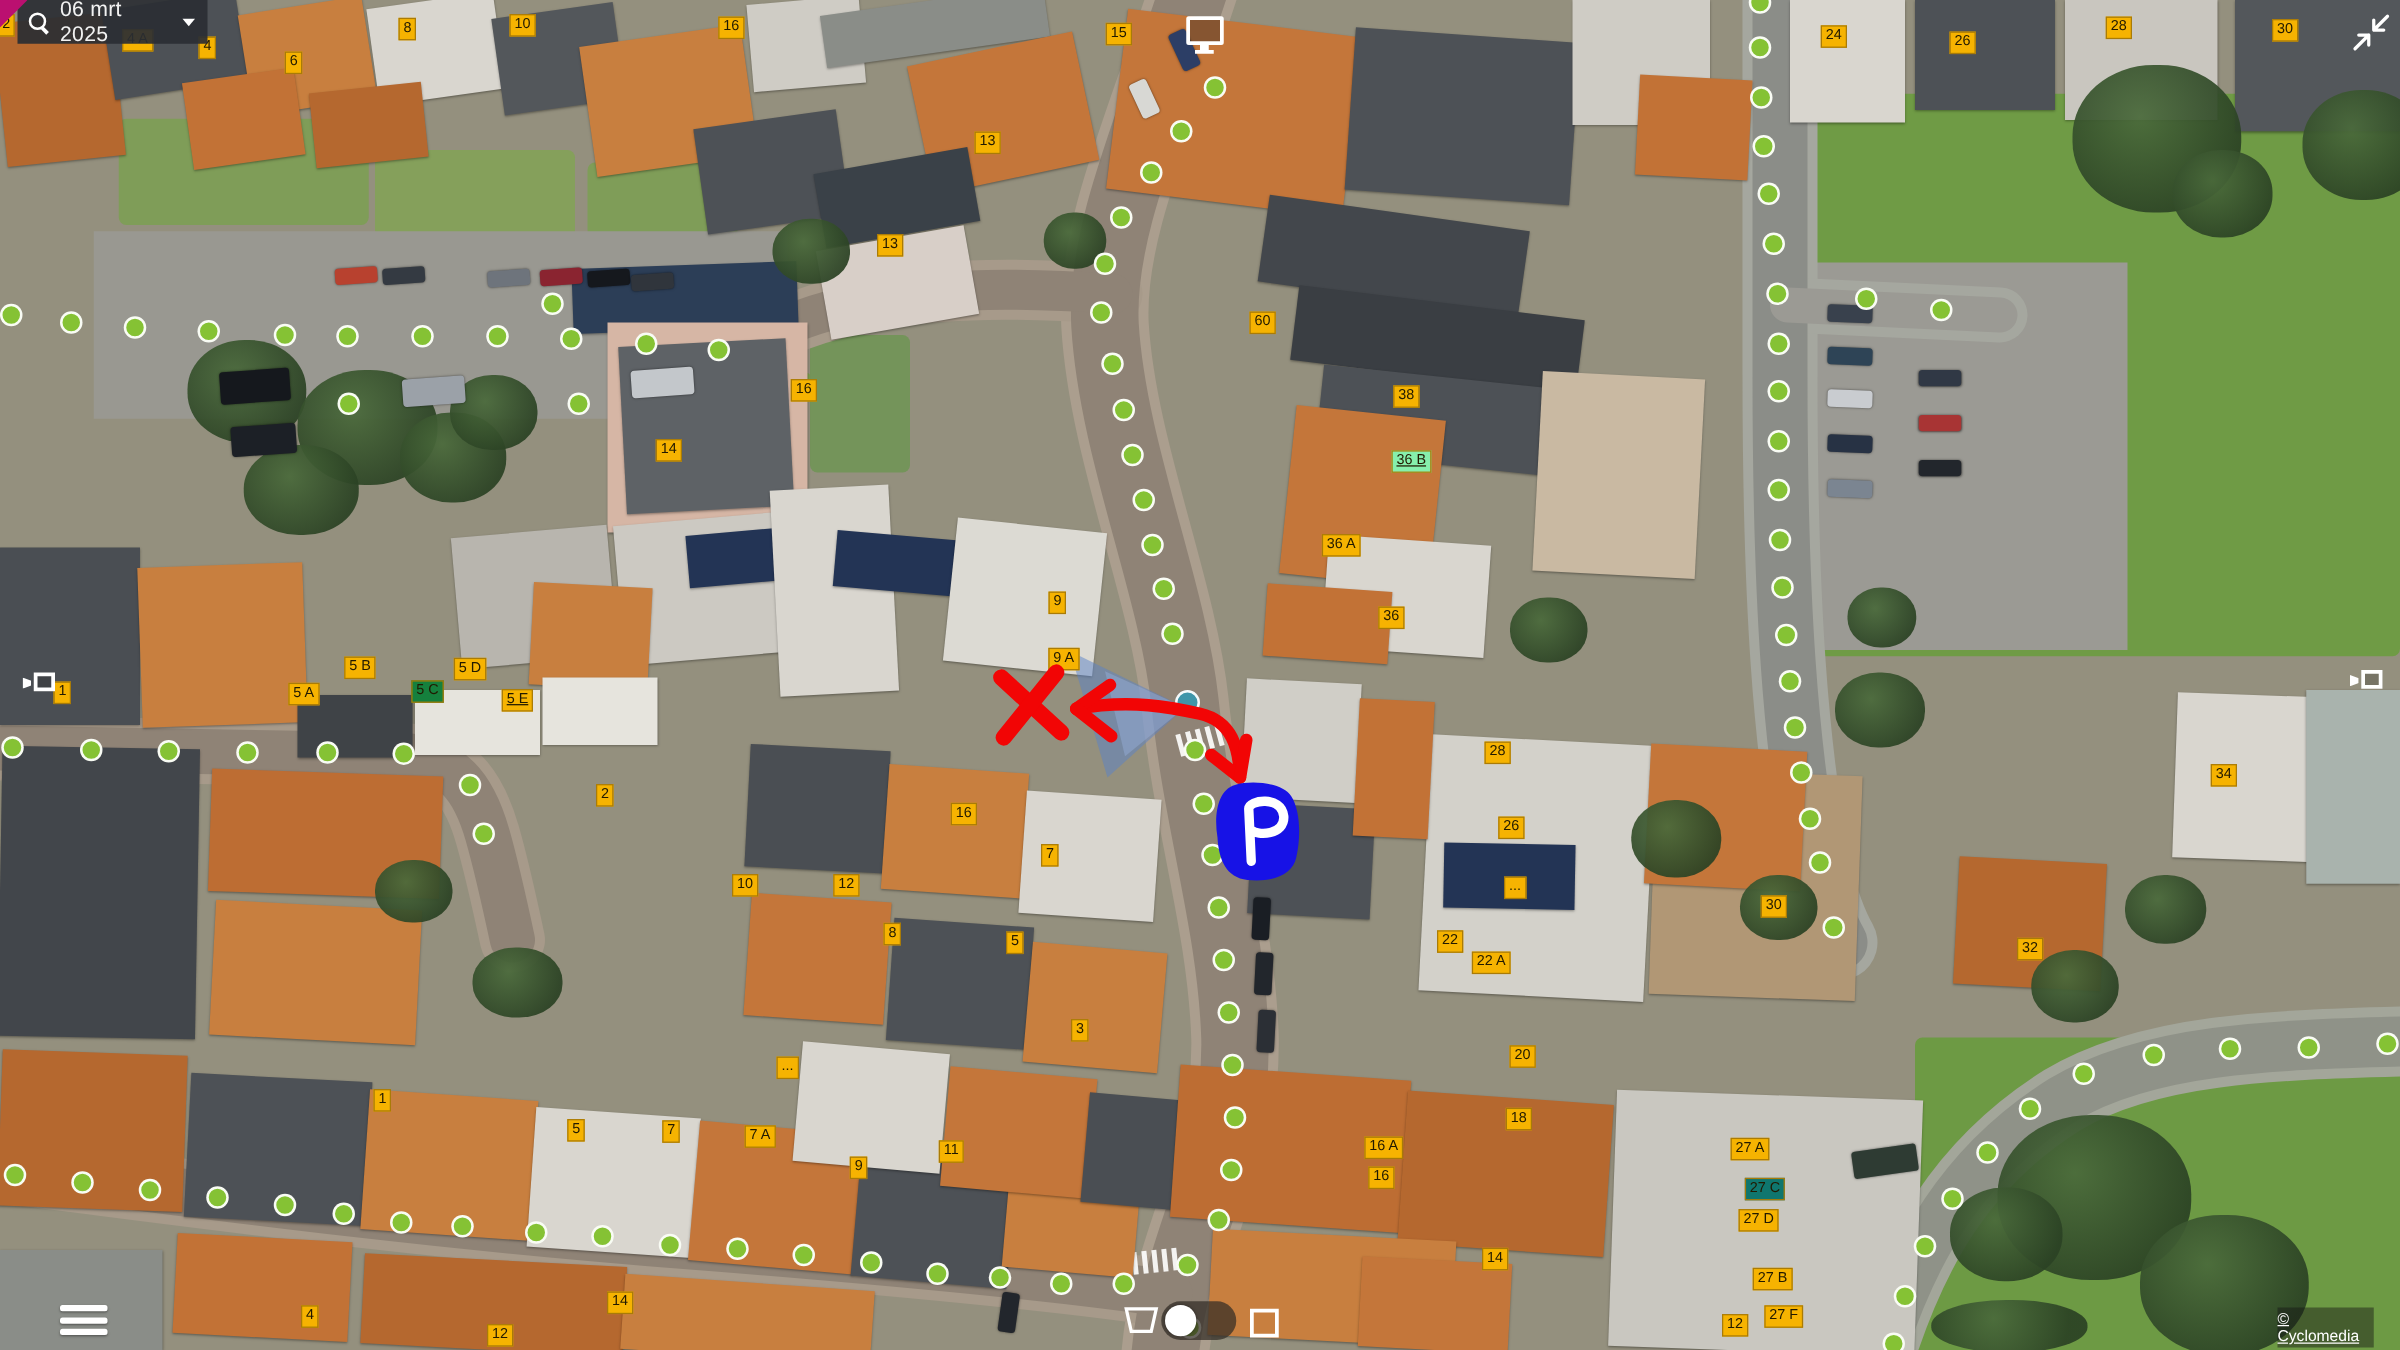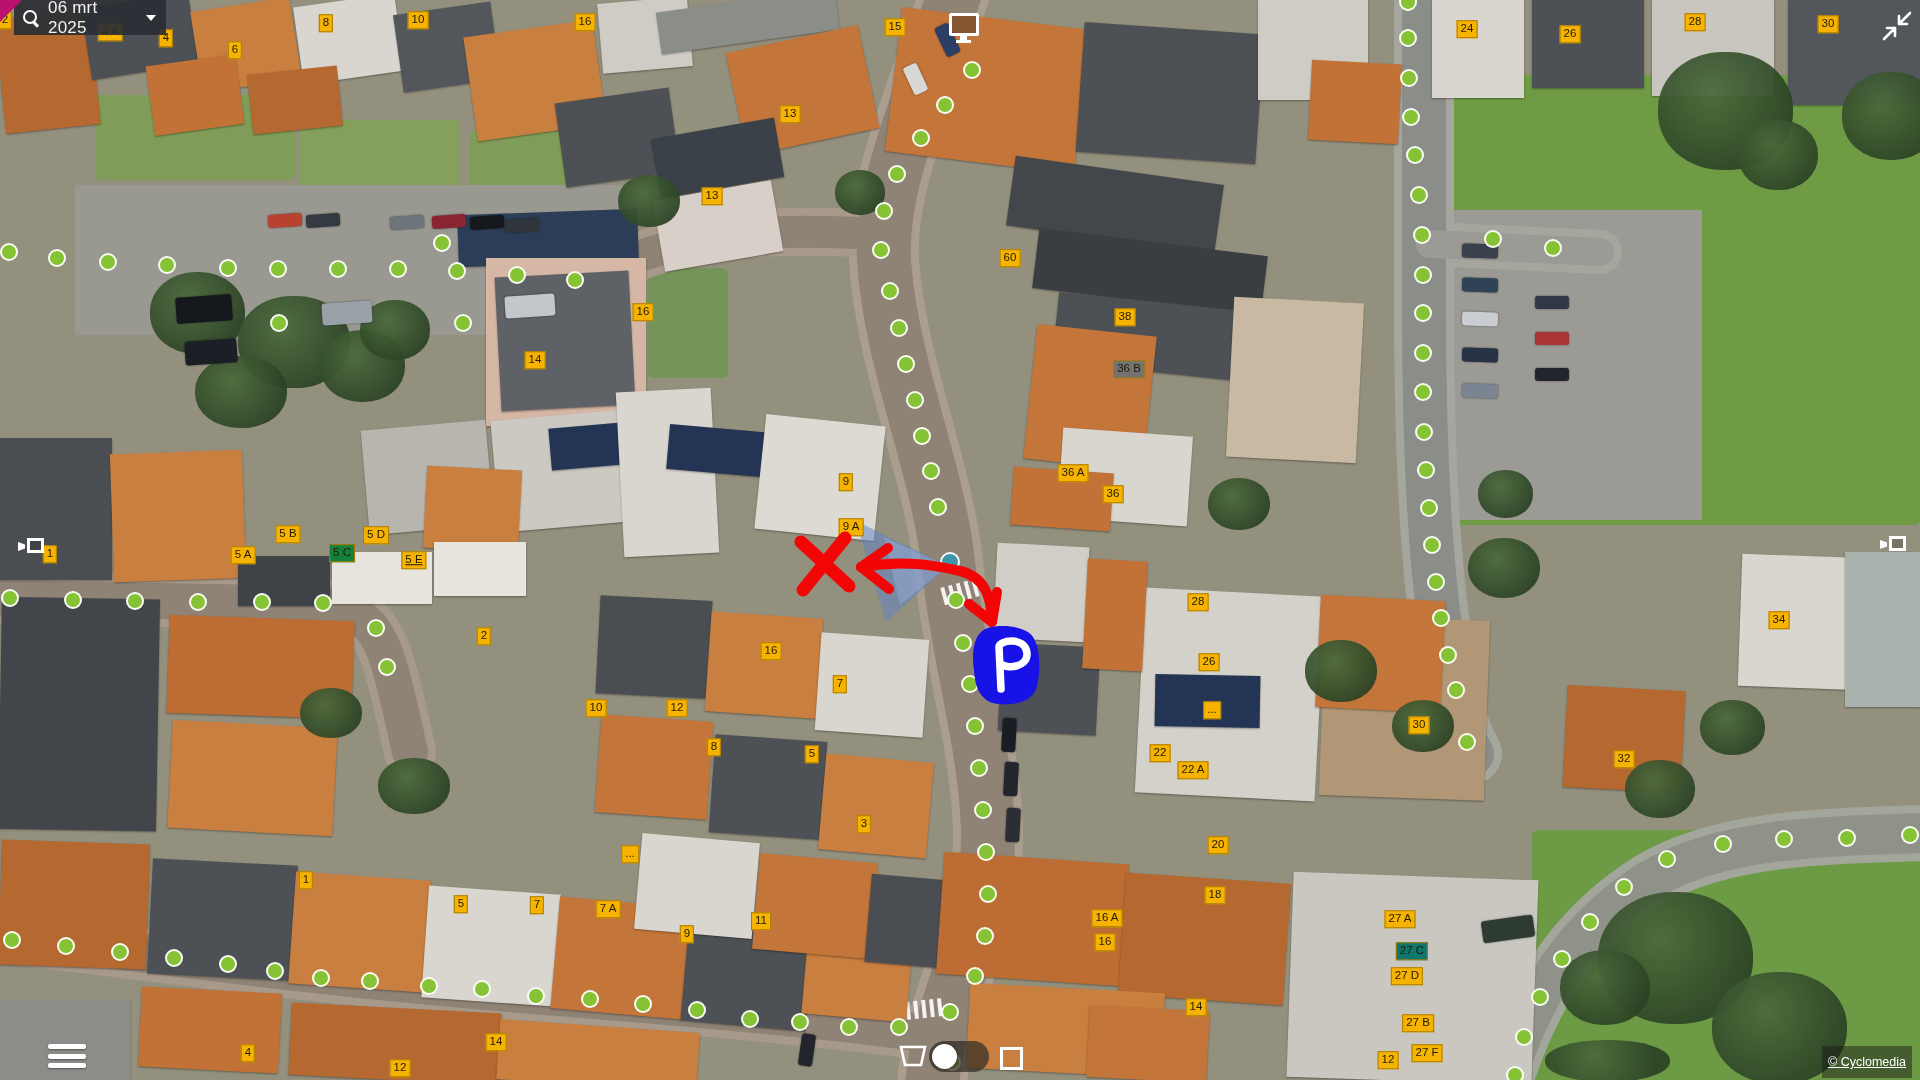--- a/index.html
+++ b/index.html
@@ -51,21 +51,21 @@
        display:flex;flex-direction:column;justify-content:space-between;}
   #menu-btn i{display:block;height:5px;border-radius:2px;background:#fff;
        box-shadow:0 1px 2px rgba(0,0,0,.4);}
   #view-toggles{position:absolute;left:896px;top:1038px;width:130px;height:40px;z-index:55;}
   #pill{position:absolute;left:33px;top:3px;width:60px;height:31px;border-radius:16px;
        background:rgba(50,44,38,.72);}
   #pano-circle{position:absolute;left:36px;top:6px;width:25px;height:25px;border-radius:50%;
        background:#fff;box-shadow:0 0 3px rgba(0,0,0,.4);}
   #map-square{position:absolute;left:104px;top:9px;width:17px;height:17px;border:3px solid #fff;
        box-sizing:content-box;background:transparent;}
-  #attr-bar{position:absolute;left:1822px;top:1046px;width:90px;height:32px;z-index:55;
+  #attr-bar{position:absolute;left:1822px;top:1046px;width:77px;height:32px;z-index:55;
        background:rgba(20,20,20,.45);display:flex;align-items:center;justify-content:center;}
   #attr-bar span{color:#fff;font-size:12.5px;text-decoration:underline;}
 </style>
 </head>
 <body>
 
 <div id="stage" style="background: rgb(148, 144, 126);">
   <div class="layer" id="layer-scene">
       <div class="rect" style="left: 1448px; top: 75px; width: 472px; height: 450px; background: rgb(111, 155, 69); border-radius: 6px;"></div>
       <div class="rect" style="left: 1532px; top: 830px; width: 390px; height: 252px; background: rgb(109, 154, 68); border-radius: 6px;"></div>
@@ -369,22 +369,22 @@
       <div class="housenum" style="left: 326px; top: 23px; background: rgb(246, 179, 1); border-color: rgb(169, 123, 7); color: rgb(34, 26, 0);">8</div>
       <div class="housenum" style="left: 418px; top: 20px; background: rgb(246, 179, 1); border-color: rgb(169, 123, 7); color: rgb(34, 26, 0);">10</div>
       <div class="housenum" style="left: 585px; top: 22px; background: rgb(246, 179, 1); border-color: rgb(169, 123, 7); color: rgb(34, 26, 0);">16</div>
       <div class="housenum" style="left: 895px; top: 27px; background: rgb(246, 179, 1); border-color: rgb(169, 123, 7); color: rgb(34, 26, 0);">15</div>
       <div class="housenum" style="left: 790px; top: 114px; background: rgb(246, 179, 1); border-color: rgb(169, 123, 7); color: rgb(34, 26, 0);">13</div>
       <div class="housenum" style="left: 712px; top: 196px; background: rgb(246, 179, 1); border-color: rgb(169, 123, 7); color: rgb(34, 26, 0);">13</div>
       <div class="housenum" style="left: 643px; top: 312px; background: rgb(246, 179, 1); border-color: rgb(169, 123, 7); color: rgb(34, 26, 0);">16</div>
       <div class="housenum" style="left: 535px; top: 360px; background: rgb(246, 179, 1); border-color: rgb(169, 123, 7); color: rgb(34, 26, 0);">14</div>
       <div class="housenum" style="left: 1010px; top: 258px; background: rgb(246, 179, 1); border-color: rgb(169, 123, 7); color: rgb(34, 26, 0);">60</div>
       <div class="housenum" style="left: 1125px; top: 317px; background: rgb(246, 179, 1); border-color: rgb(169, 123, 7); color: rgb(34, 26, 0);">38</div>
-      <div class="housenum" style="left: 1129px; top: 369px; background: #737373; border-color: rgb(169, 123, 7); color: rgb(34, 26, 0);">36 B</div>
-      <div class="housenum" style="left: 1073px; top: 436px; background: rgb(246, 179, 1); border-color: rgb(169, 123, 7); color: rgb(34, 26, 0); margin-top: 37px;">36 A</div>
+      <div class="housenum" style="left: 1129px; top: 369px; background: #86efac; border-color: rgb(169, 123, 7); color: rgb(34, 26, 0); text-decoration: underline;">36 B</div>
+      <div class="housenum" style="left: 1073px; top: 436px; background: rgb(246, 179, 1); border-color: rgb(169, 123, 7); color: rgb(34, 26, 0);">36 A</div>
       <div class="housenum" style="left: 1113px; top: 494px; background: rgb(246, 179, 1); border-color: rgb(169, 123, 7); color: rgb(34, 26, 0);">36</div>
       <div class="housenum" style="left: 1467px; top: 29px; background: rgb(246, 179, 1); border-color: rgb(169, 123, 7); color: rgb(34, 26, 0);">24</div>
       <div class="housenum" style="left: 1570px; top: 34px; background: rgb(246, 179, 1); border-color: rgb(169, 123, 7); color: rgb(34, 26, 0);">26</div>
       <div class="housenum" style="left: 1695px; top: 22px; background: rgb(246, 179, 1); border-color: rgb(169, 123, 7); color: rgb(34, 26, 0);">28</div>
       <div class="housenum" style="left: 1828px; top: 24px; background: rgb(246, 179, 1); border-color: rgb(169, 123, 7); color: rgb(34, 26, 0);">30</div>
       <div class="housenum" style="left: 50px; top: 554px; background: rgb(246, 179, 1); border-color: rgb(169, 123, 7); color: rgb(34, 26, 0);">1</div>
       <div class="housenum" style="left: 243px; top: 555px; background: rgb(246, 179, 1); border-color: rgb(169, 123, 7); color: rgb(34, 26, 0);">5 A</div>
       <div class="housenum" style="left: 288px; top: 534px; background: rgb(246, 179, 1); border-color: rgb(169, 123, 7); color: rgb(34, 26, 0);">5 B</div>
       <div class="housenum" style="left: 342px; top: 553px; background: #15803d; border-color: rgb(169, 123, 7); color: rgb(34, 26, 0);">5 C</div>
       <div class="housenum" style="left: 376px; top: 535px; background: rgb(246, 179, 1); border-color: rgb(169, 123, 7); color: rgb(34, 26, 0);">5 D</div>

